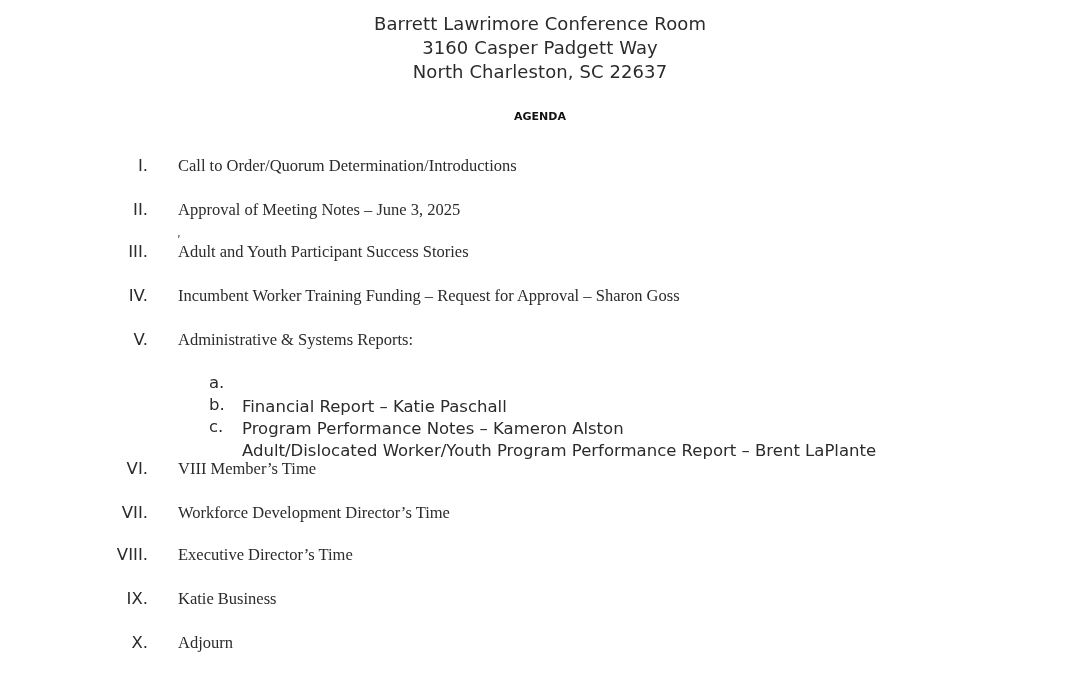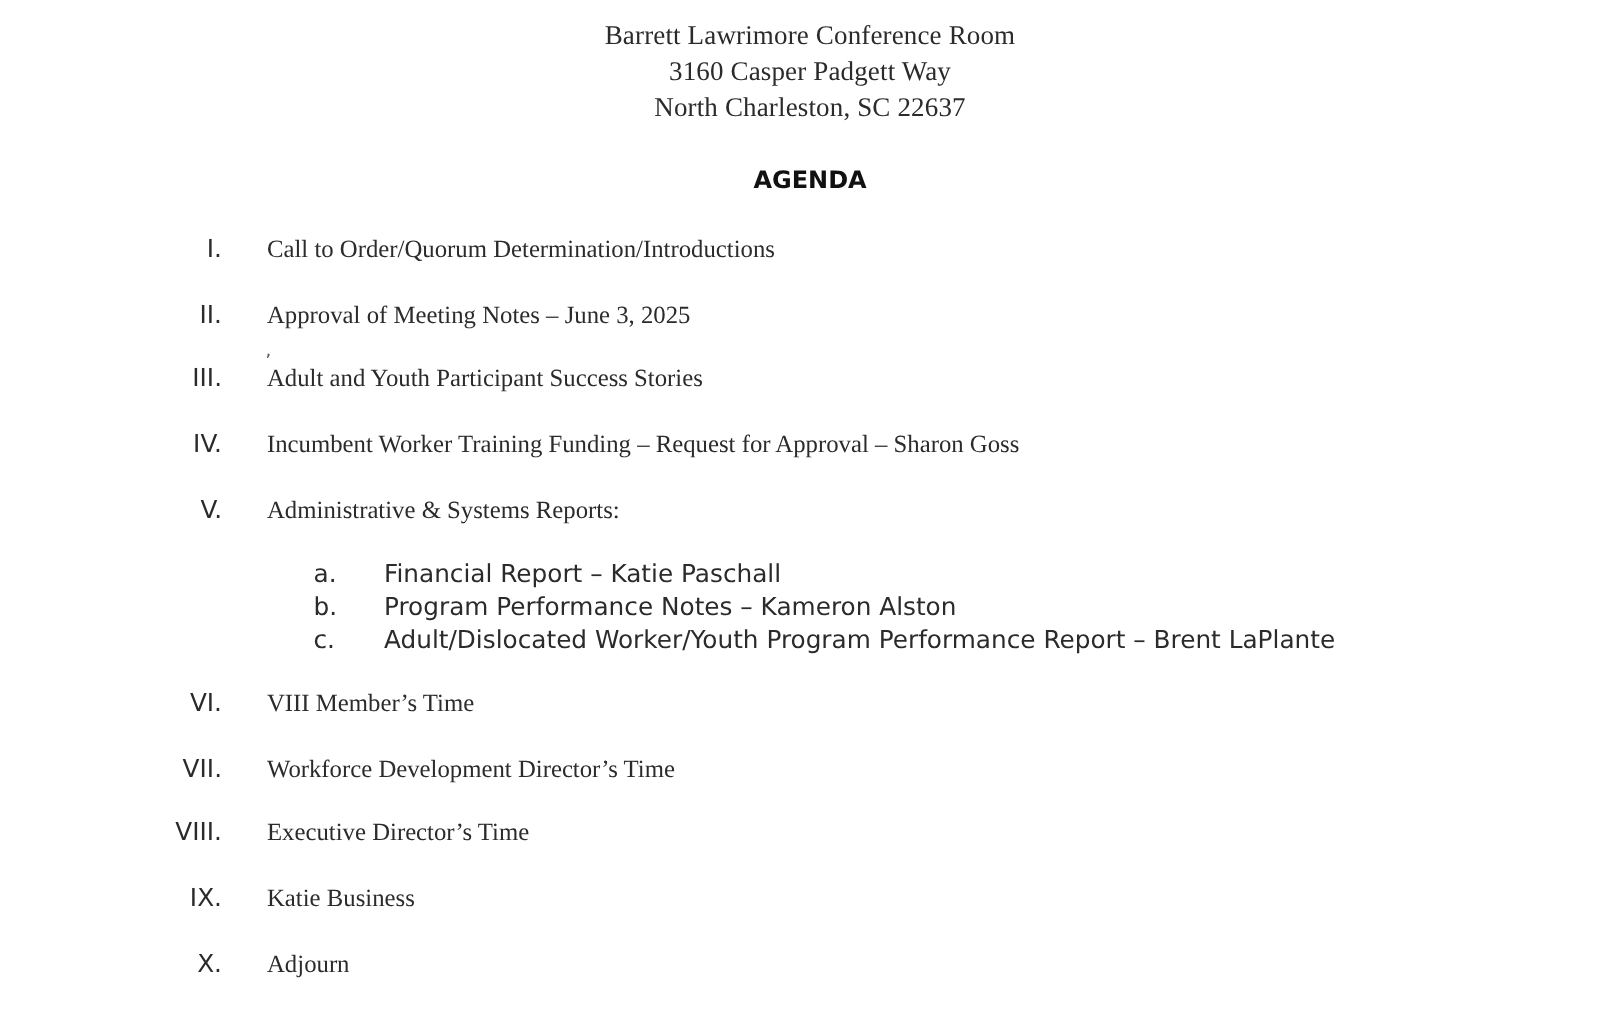--- a/index.html
+++ b/index.html
@@ -1,27 +1,27 @@
 <!DOCTYPE html>
 <html><head>
   <meta charset="utf-8">
   <style>
     html, body { margin: 0; padding: 0; background: #ffffff; }
     body { width: 1080px; height: 675px; position: relative; overflow: hidden;
            font-family: "DejaVu Sans", "Liberation Sans", sans-serif; color: #2b2b2b; }
     .hdr { position: absolute; left: 0; width: 1080px; text-align: center;
-           font-size: 18px; letter-spacing: 0.1px; font-family: Liberation Serif, serif; }
+           font-size: 18px; letter-spacing: 0.1px; }
     .agenda-title { position: absolute; left: 0; width: 1080px; text-align: center;
-           font-size: 16px; font-weight: bold; color: #111; top: 110px; }
+           font-size: 11px; font-weight: bold; color: #111; top: 110px; }
     .item { position: absolute; left: 0; height: 24px; font-size: 16.5px; white-space: nowrap; }
     .num { position: absolute; width: 148px; text-align: right; left: 0; }
     .txt { position: absolute; left: 178px; font-family: Liberation Serif, serif; }
     .sub { position: absolute; font-size: 16.5px; white-space: nowrap; }
     .sub .letter { position: absolute; left: 209px; }
-    .sub .stxt { position: absolute; left: 256px; }
+    .sub .stxt { position: absolute; left: 242px; margin-top: 24px; }
     .stray { position: absolute; left: 177px; top: 226px; font-size: 12px; color: #555; }
   </style>
 </head>
 <body>
 
 <div>
   <div class="hdr" style="top:13px">Barrett Lawrimore Conference Room</div>
   <div class="hdr" style="top:37px">3160 Casper Padgett Way</div>
   <div class="hdr" style="top:61px">North Charleston, SC 22637</div>
 </div>

